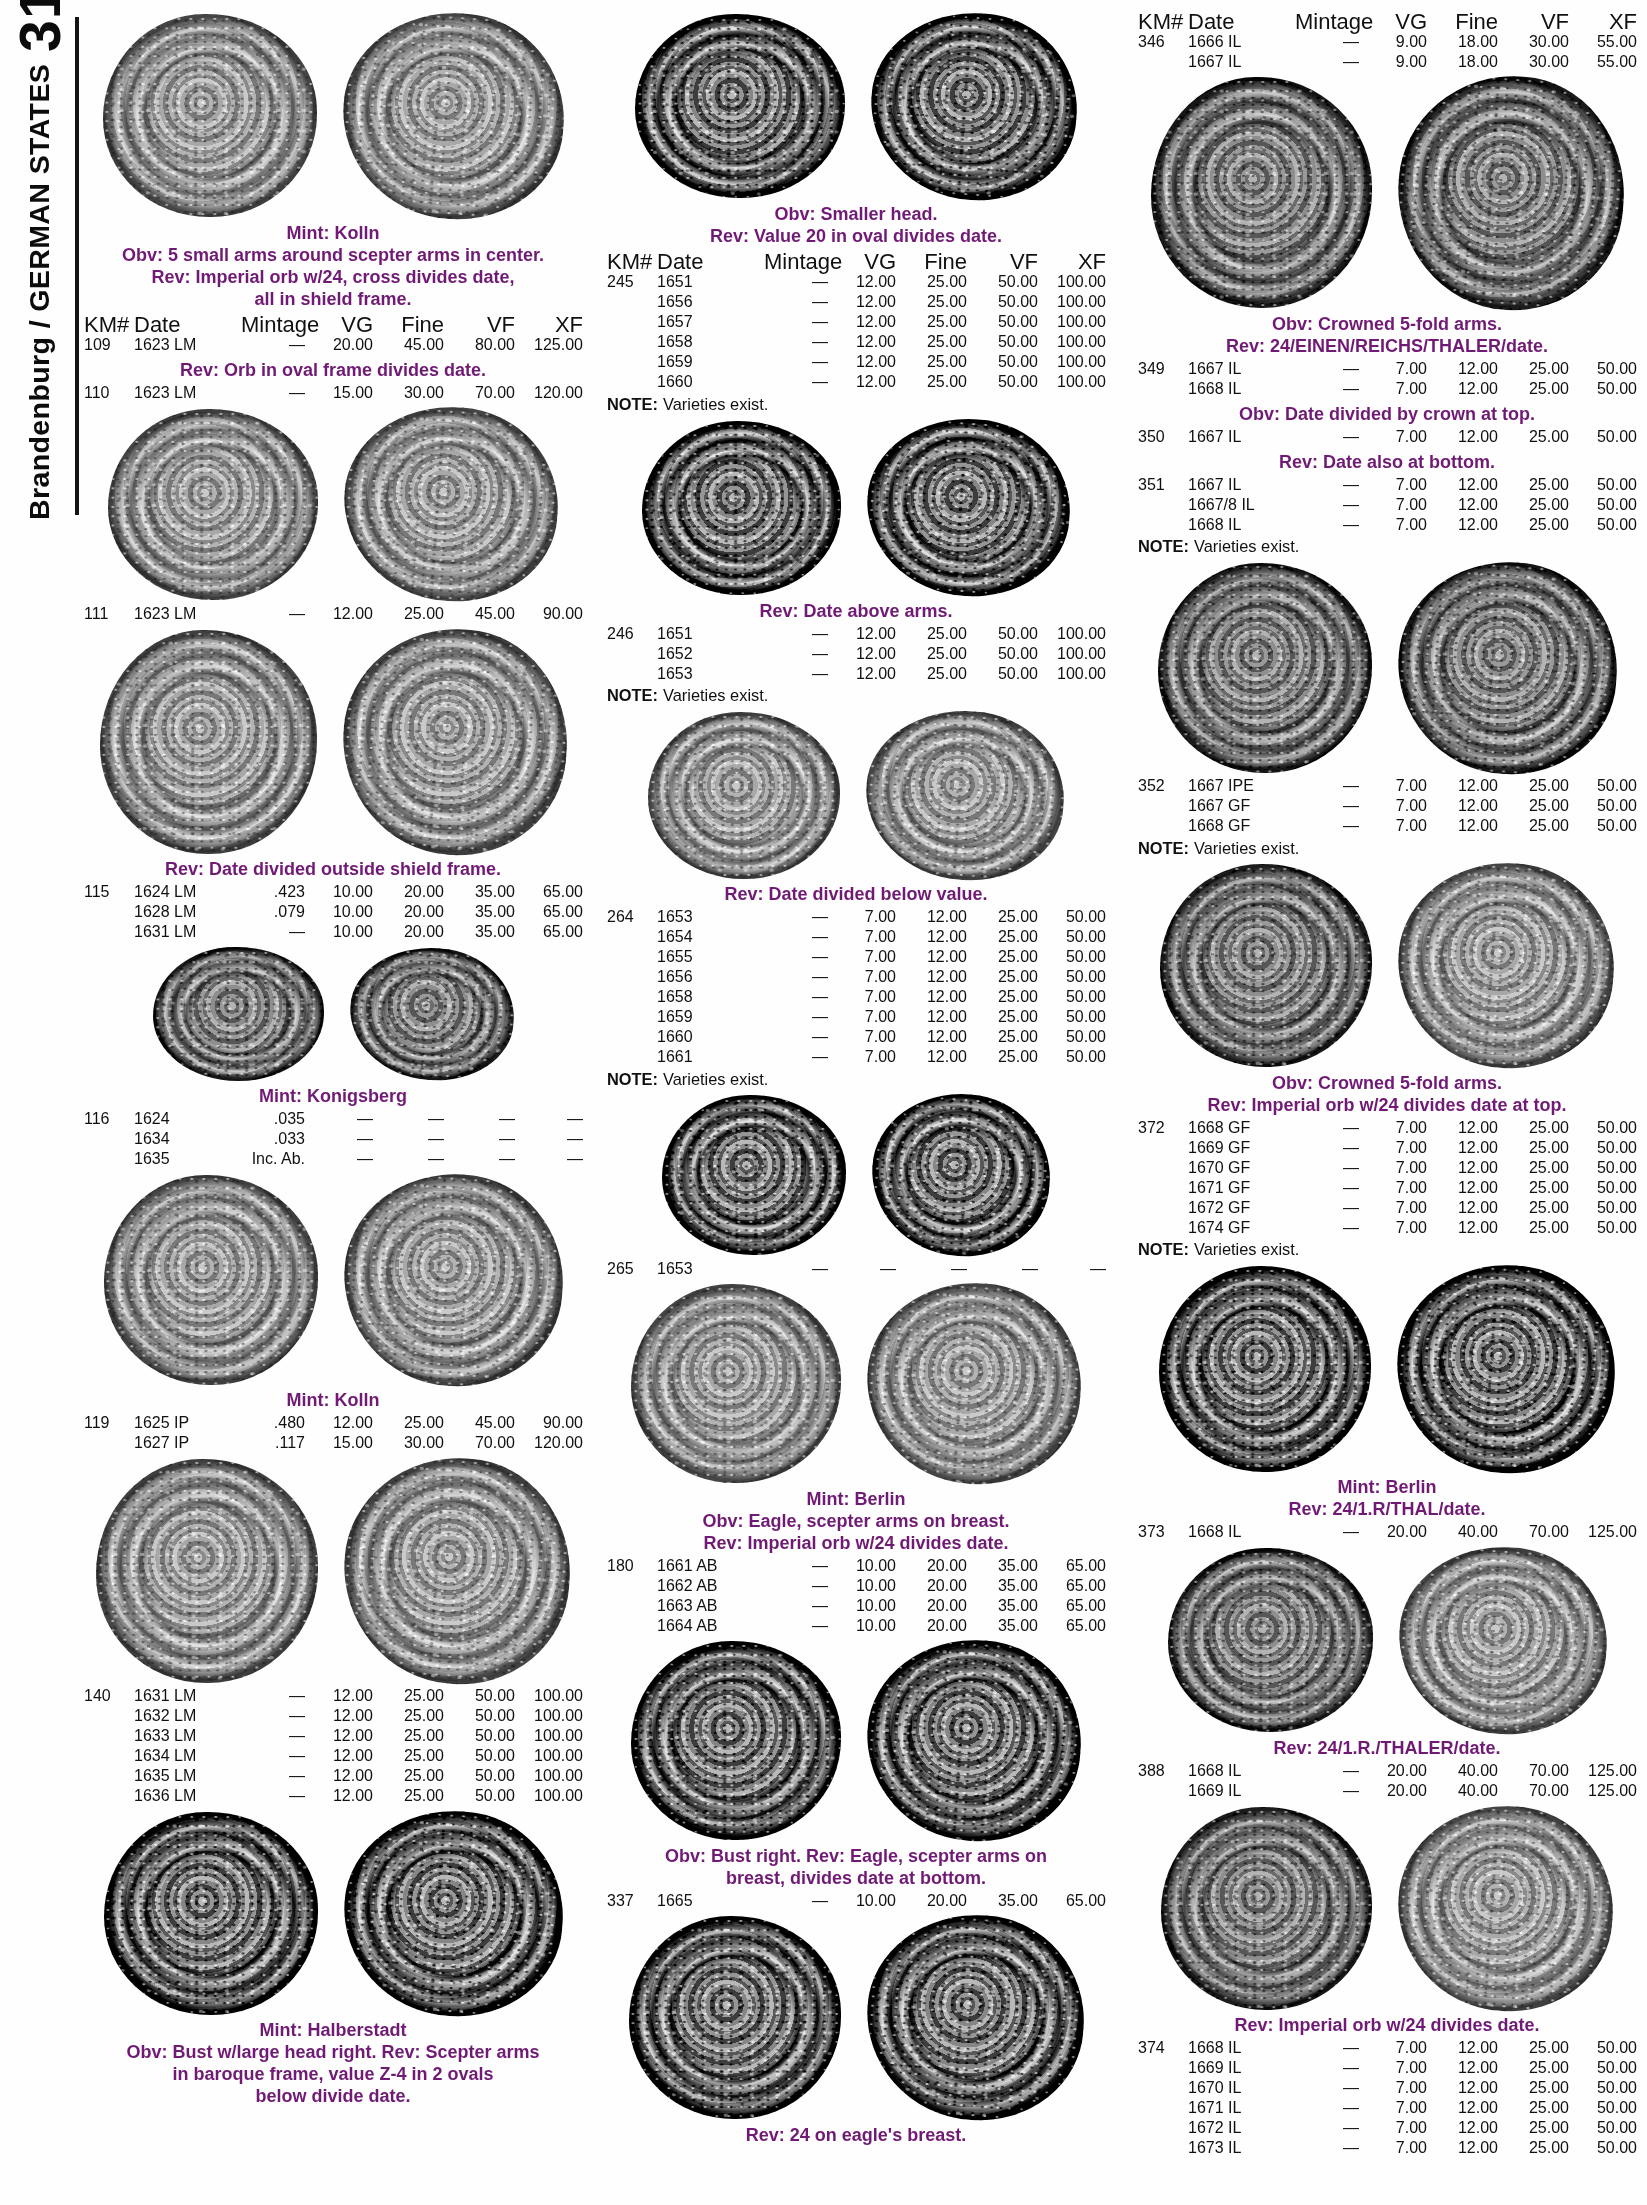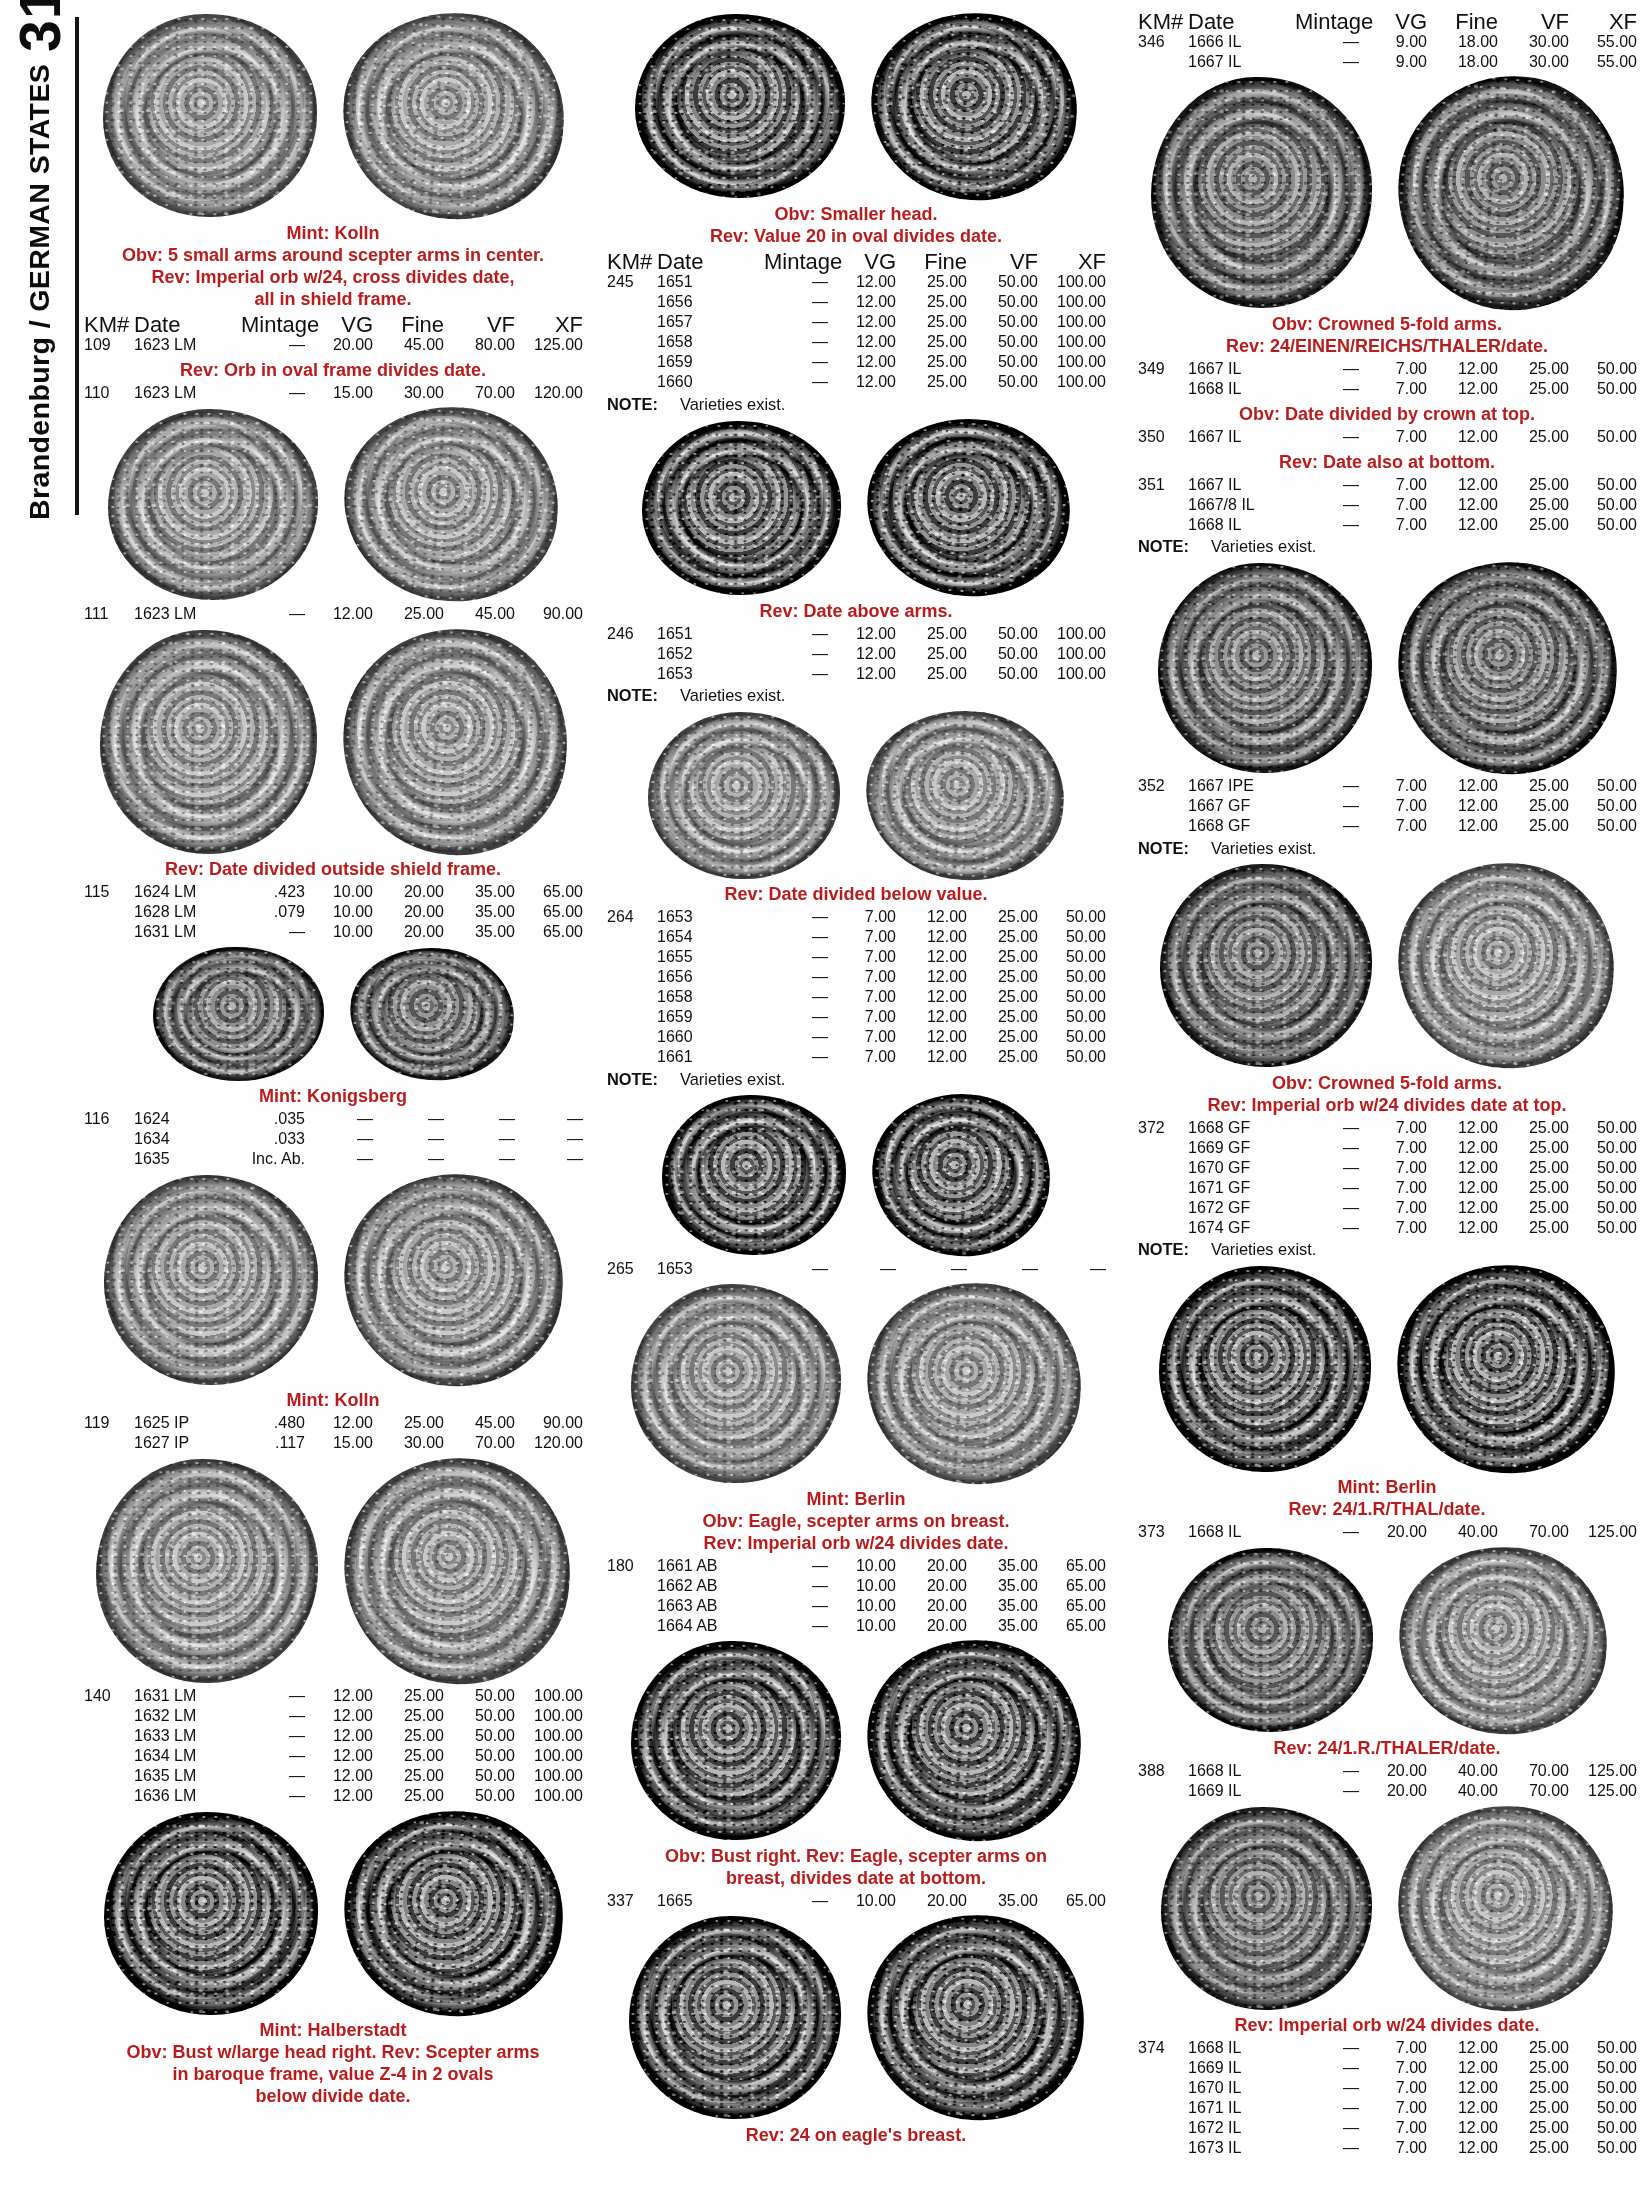--- a/index.html
+++ b/index.html
@@ -52,30 +52,30 @@
       radial-gradient(rgba(255,255,255,.7) 1.1px, transparent 1.9px),
       radial-gradient(rgba(255,255,255,.5) 1.7px, transparent 2.6px);
     background-size:12px 9.3px,26px 20.6px;background-position:2.8px 4.3px,10.7px 7.8px;
     mix-blend-mode:screen;opacity:.65;}
   .coin:nth-child(2){border-radius:52% 48% 49% 51% / 48% 52% 47% 53%;transform:rotate(4deg)}
   .tone-soft{filter:grayscale(1) contrast(.92) brightness(1.22)}
   .tone-dark{filter:grayscale(1) contrast(1.28) brightness(1.0)}
   .tone-ink{filter:grayscale(1) contrast(1.9) brightness(.9)}
 
   
-  .caption{text-align:center;font-weight:bold;font-size:18px;line-height:22px;margin:3.6px 0 2.1px;color:#b91c1c}
+  .caption{text-align:center;font-weight:bold;font-size:18px;line-height:22px;margin:3.6px 0 2.1px;color:#701a75}
   .thead,.row{display:grid;grid-template-columns:50px 107px 64px 68px 71px 71px 68px;align-items:center}
   .thead{font-weight:normal;font-size:22px;height:23px}
   .row{font-size:16px;height:20px}
   .c0,.c1{text-align:left}
   .c2,.c3,.c4,.c5,.c6{text-align:right}
   .thead .c2{text-align:right}
   .note{font-size:16.4px;margin:2.1px 0 5.7px}
   .note-label{font-weight:bold}
-  .note-text{margin-left:22px}
+  .note-text{margin-left:5px}
 </style>
 </head>
 <body>
 
 <div class="page">
   <div class="sidebar">
     <span class="sb-title">Brandenburg / GERMAN STATES</span>
     <span class="sb-num">310</span>
   </div>
   <div class="sidebar-rule"></div>

